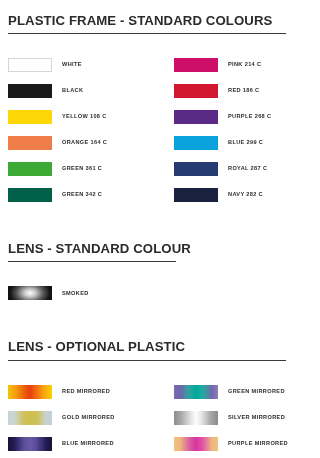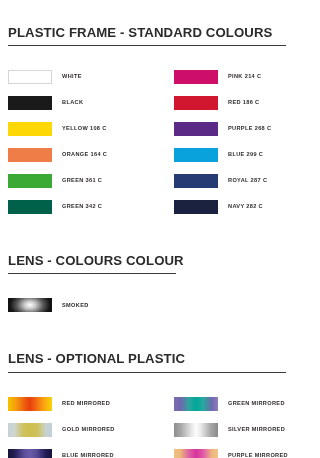--- a/index.html
+++ b/index.html
@@ -12,21 +12,21 @@
     height: 458px;
     font-family: "Liberation Sans", sans-serif;
     color: #231f20;
     overflow: hidden;
     position: relative;
   }
   .sheet {
     width: 300px;
     height: 458px;
     box-sizing: border-box;
-    padding: 16px 8px;
+    padding: 4px 8px;
     position: relative;
   }
 
   
   .section { position: relative; }
   .section-title {
     font-size: 13.2px;
     font-weight: 700;
     letter-spacing: 0.1px;
     color: #2b2b2b;
@@ -141,21 +141,21 @@
       <span class="swatch-label">GREEN 342 C</span>
     </div>
     <div class="cell">
       <span class="swatch" style="background:#1b2240"></span>
       <span class="swatch-label">NAVY 282 C</span>
     </div>
   </div>
 
   <div class="spacer-lg"></div>
   <div class="section">
-    <div class="section-title">LENS - COLOURS COLOUR</div>
+    <div class="section-title">LENS - STANDARD COLOUR</div>
     <div class="rule short"></div>
   </div>
 
   <div class="spacer-md"></div>
 
   <div class="grid lens-grid">
     <div class="cell">
       <span class="swatch" style="background:radial-gradient(ellipse 58% 120% at 50% 50%, #ffffff 0%, #c9c9c9 22%, #5a5a5a 52%, #151515 78%, #0d0d0d 100%)"></span>
       <span class="swatch-label">SMOKED</span>
     </div>

